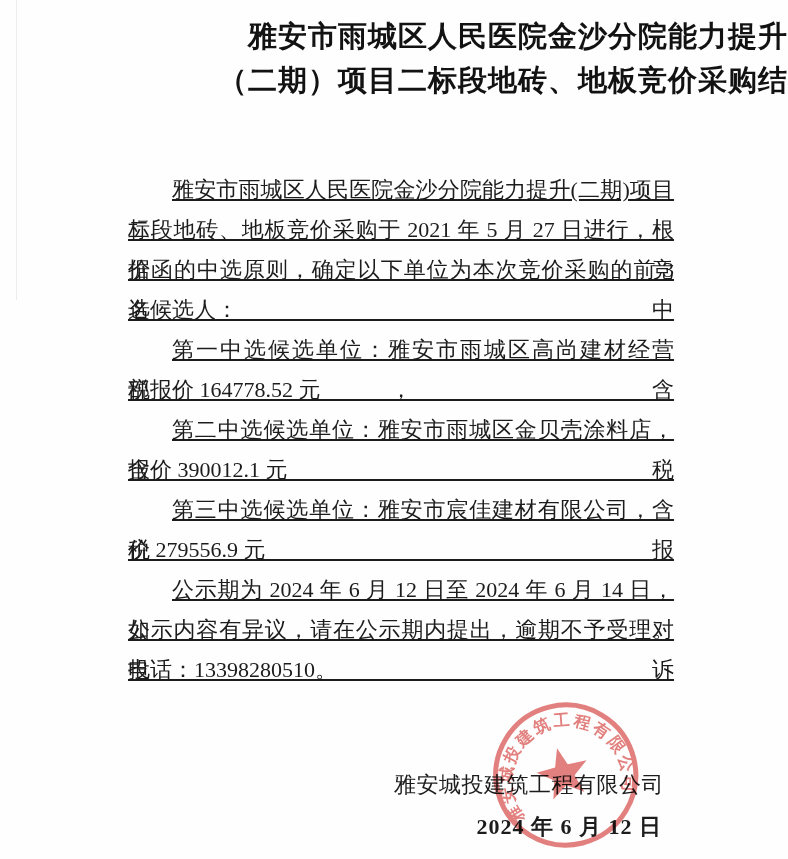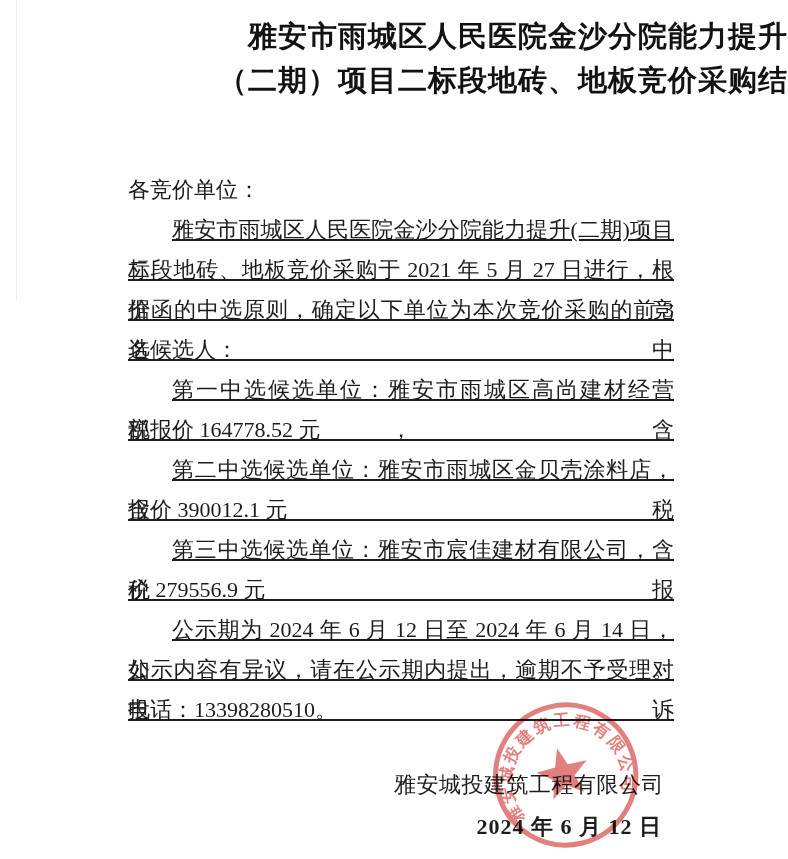--- a/index.html
+++ b/index.html
@@ -73,21 +73,20 @@
 <div class="page">
 
   <div class="scan-edge"></div>
 
   <div class="doc-title">
     <div>雅安市雨城区人民医院金沙分院能力提升</div>
     <div>（二期）项目二标段地砖、地板竞价采购结</div>
   </div>
 
   <div class="doc-body">
-    <div class="line">各竞价单位：</div>
     <div class="line just ind">雅安市雨城区人民医院金沙分院能力提升(二期)项目二</div>
     <div class="line just">标段地砖、地板竞价采购于 2021 年 5 月 27 日进行，根据竞</div>
     <div class="line just">价函的中选原则，确定以下单位为本次竞价采购的前 3 名中</div>
     <div class="line">选候选人：</div>
     <div class="line just ind">第一中选候选单位：雅安市雨城区高尚建材经营部，含</div>
     <div class="line">税报价 164778.52 元</div>
     <div class="line just ind">第二中选候选单位：雅安市雨城区金贝壳涂料店，含税</div>
     <div class="line">报价 390012.1 元</div>
     <div class="line just ind">第三中选候选单位：雅安市宸佳建材有限公司，含税报</div>
     <div class="line">价 279556.9 元</div>

